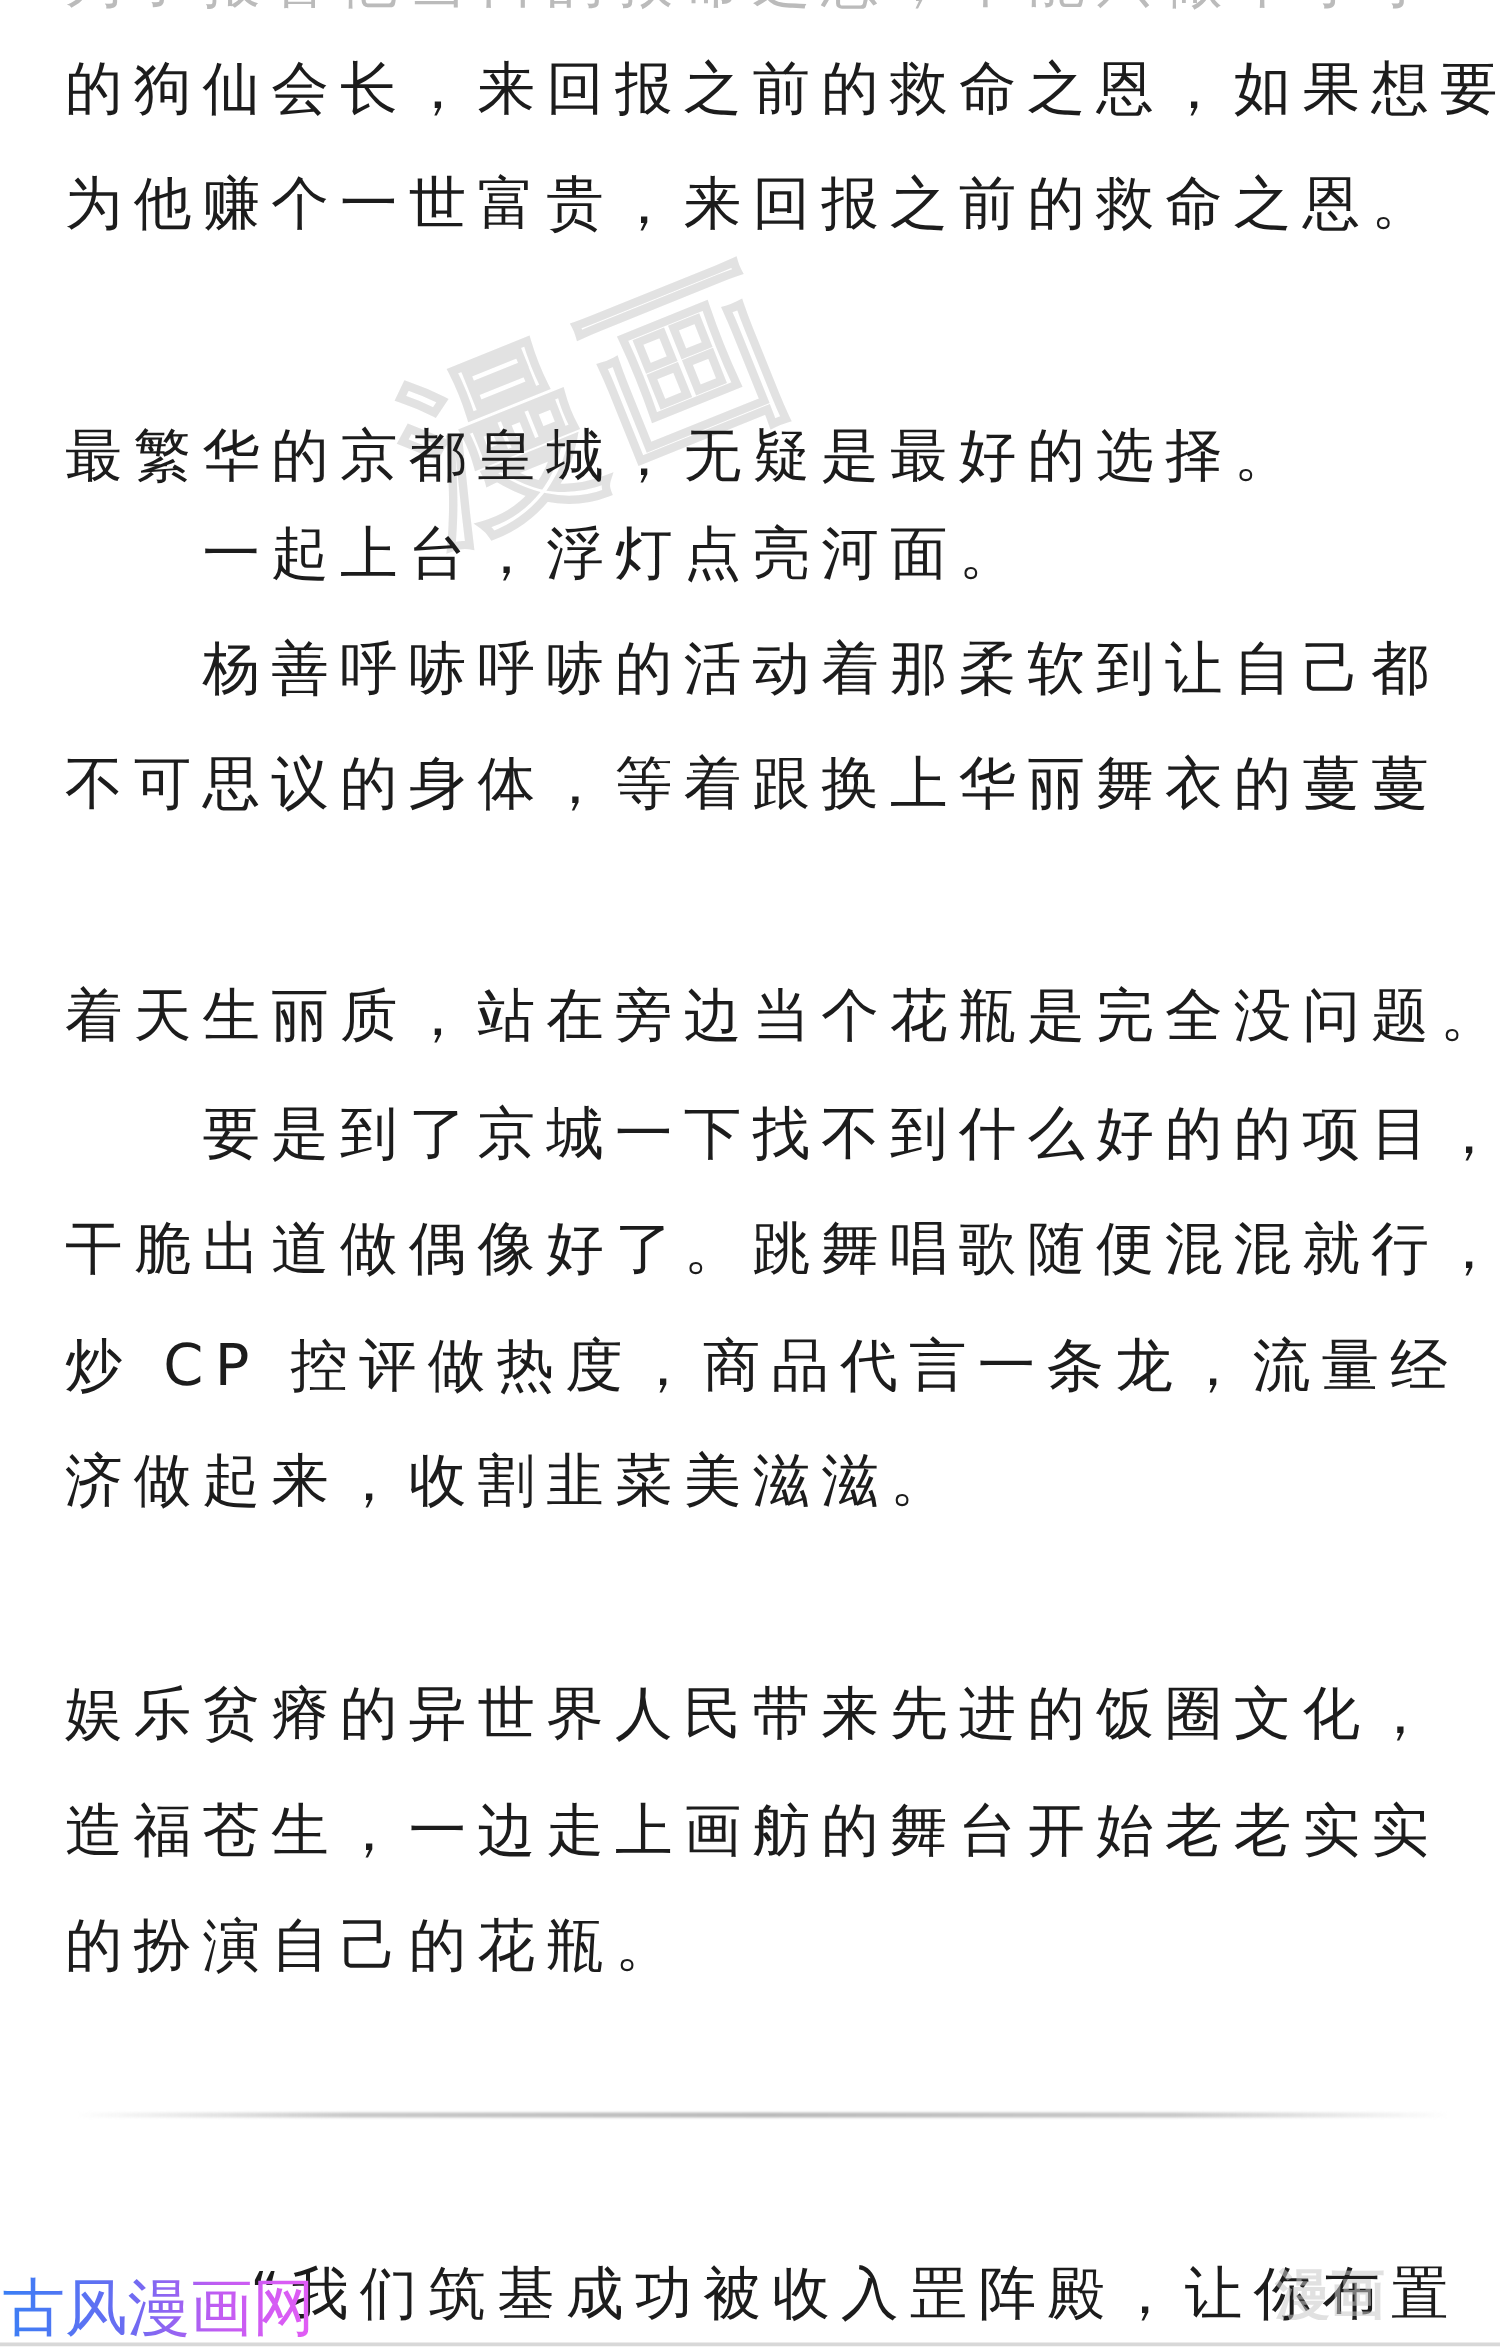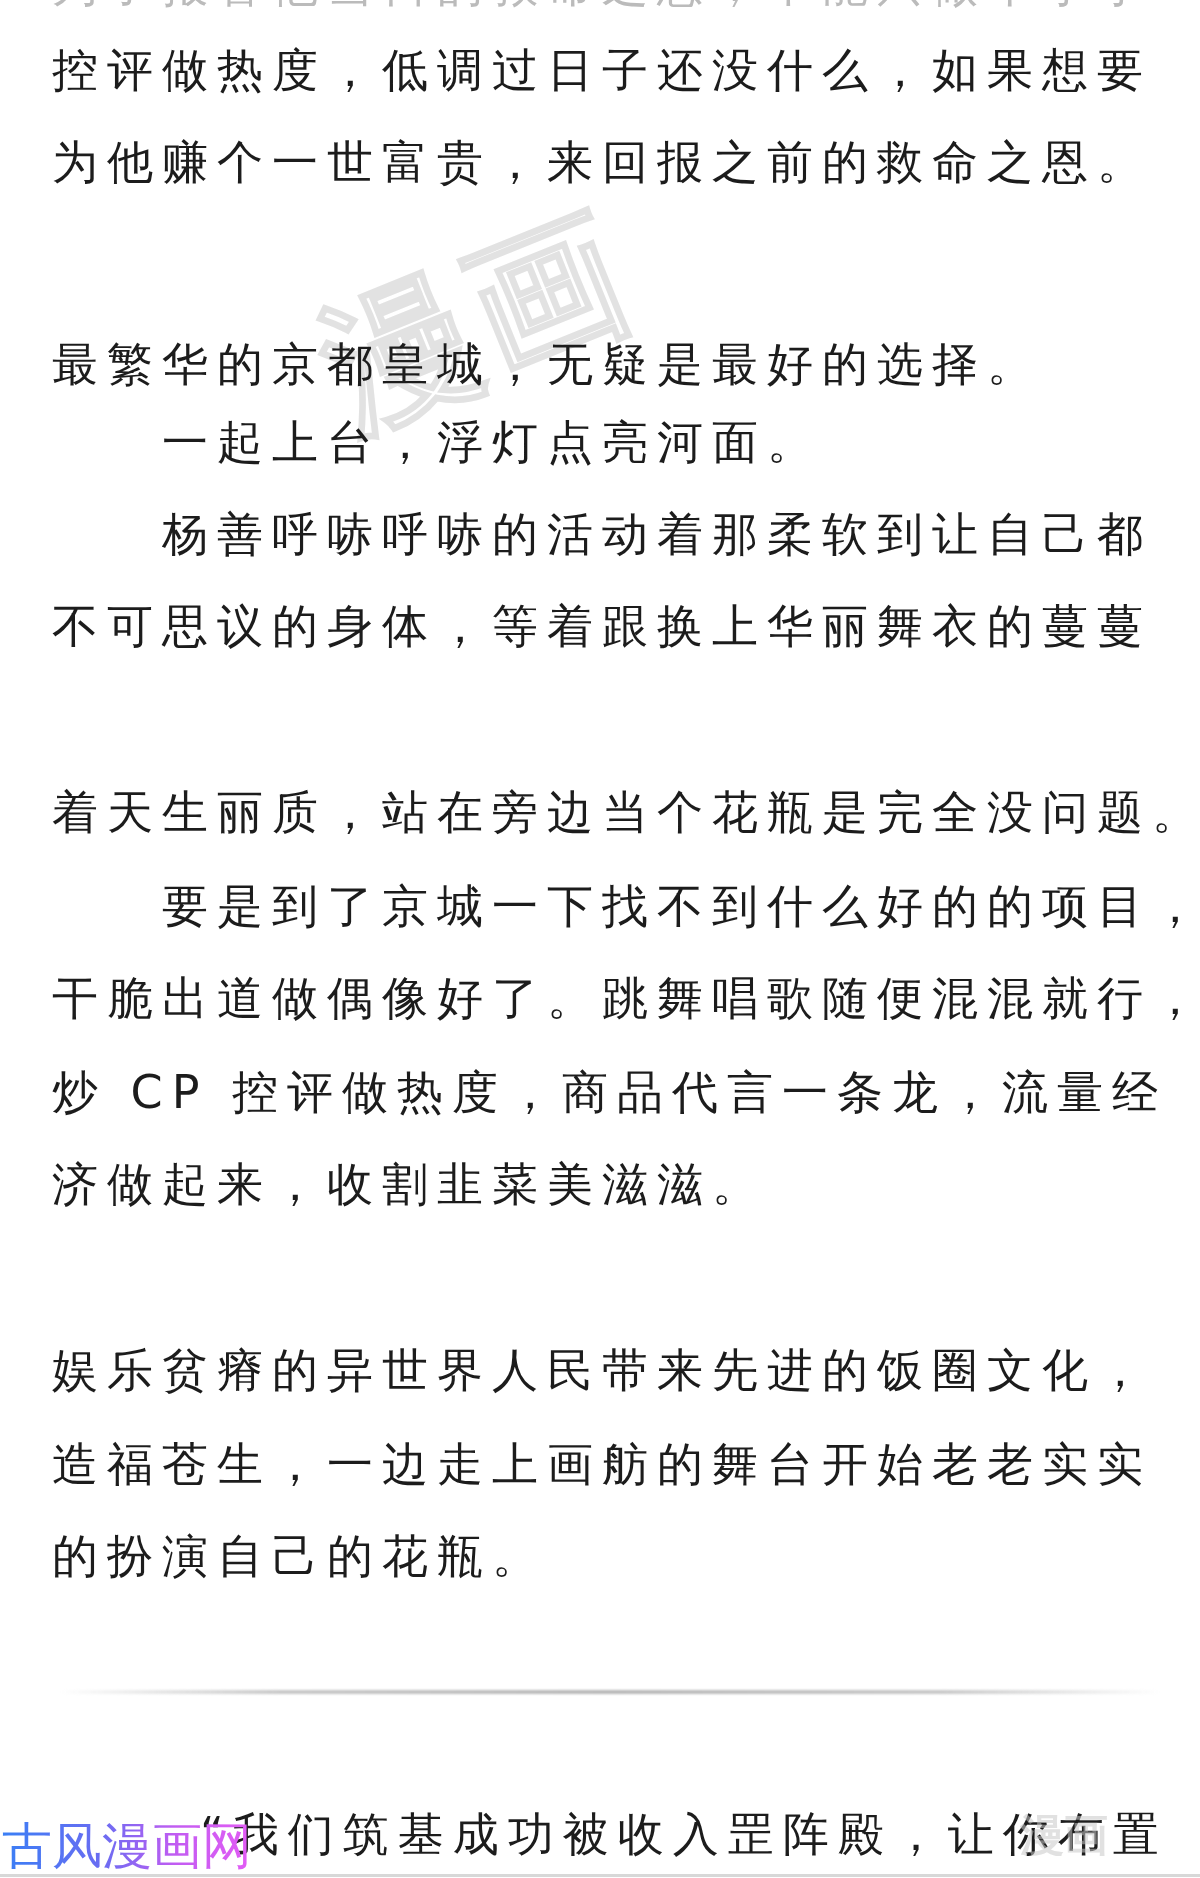--- a/index.html
+++ b/index.html
@@ -110,21 +110,21 @@
 </style>
 </head>
 <body>
 
 <div class="page">
 
   <div class="top-clip">为了报答他当日的救命之恩，不能只做个小小</div>
 
   <div class="watermark-center">漫画</div>
 
-  <div class="line" style="top:40px">控评做热度，低调过日子还没什么，如果想要</div>
+  <div class="line" style="top:40px">的狗仙会长，来回报之前的救命之恩，如果想要</div>
   <div class="line" style="top:132px">为他赚个一世富贵，来回报之前的救命之恩。</div>
   <div class="line" style="top:334px">最繁华的京都皇城，无疑是最好的选择。</div>
 
   <div class="line indent" style="top:412px">一起上台，浮灯点亮河面。</div>
 
   <div class="line indent" style="top:504px">杨善呼哧呼哧的活动着那柔软到让自己都</div>
   <div class="line" style="top:596px">不可思议的身体，等着跟换上华丽舞衣的蔓蔓</div>
   <div class="line" style="top:782px">着天生丽质，站在旁边当个花瓶是完全没问题。</div>
 
   <div class="line indent" style="top:876px">要是到了京城一下找不到什么好的的项目，</div>

